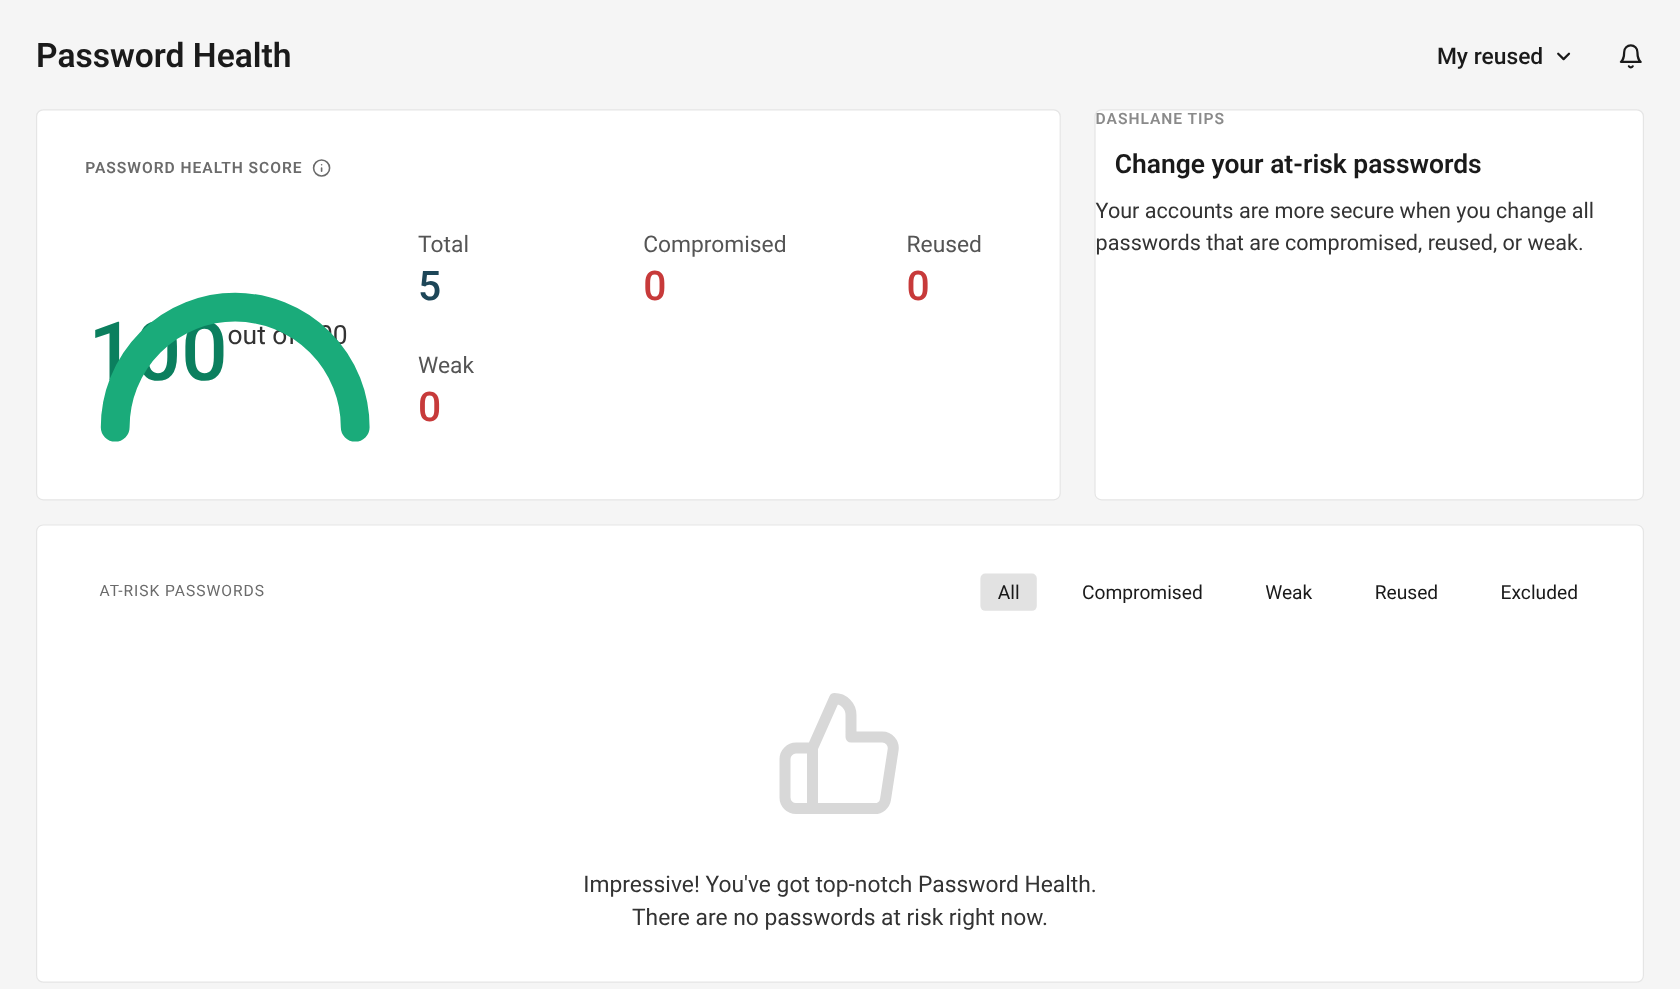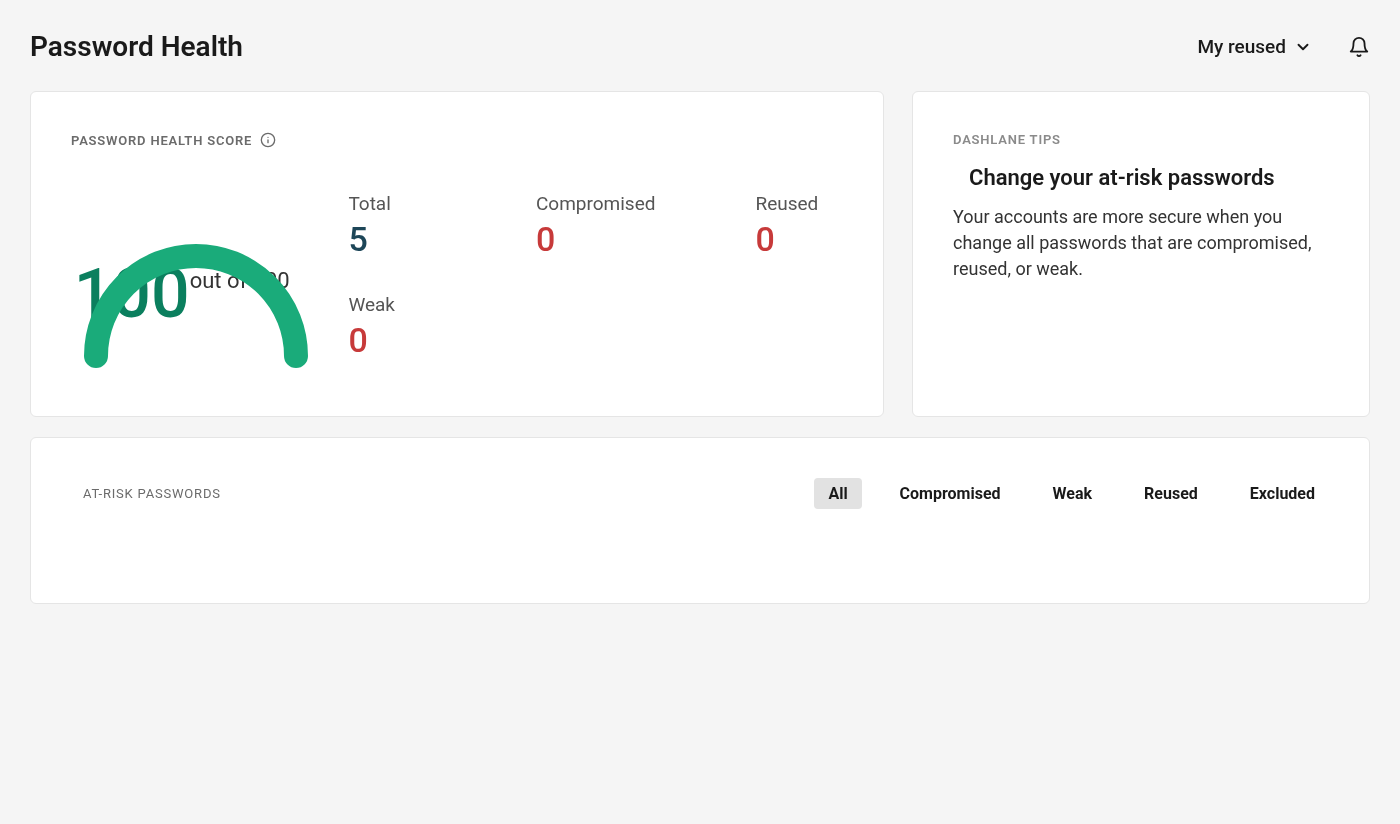--- a/index.html
+++ b/index.html
@@ -62,21 +62,20 @@
       border: 1px solid #e5e5e5;
       border-radius: 6px;
     }
     .score-card {
       flex: 1;
       padding: 40px;
       min-height: 320px;
     }
     .tips-card {
       width: 458px;
-      padding: 40px;
     }
     .card-label {
       font-size: 13px;
       font-weight: 600;
       letter-spacing: 0.8px;
       color: #6b6b6b;
       display: flex;
       align-items: center;
       gap: 8px;
       margin-bottom: 28px;
@@ -168,21 +167,20 @@
       font-size: 13px;
       font-weight: 400;
       letter-spacing: 0.8px;
       color: #6b6b6b;
       margin-left: 12px;
     }
     .tabs {
       display: flex;
       gap: 24px;
       align-items: center;
-      font-weight: bold;
     }
     .tab {
       font-size: 16px;
       color: #1a1a1a;
       padding: 6px 14px;
       border-radius: 4px;
       cursor: pointer;
     }
     .tab.active {
       background: #e2e2e2;
@@ -275,14 +273,23 @@
     <div class="at-risk-header">
       <div class="at-risk-label">AT-RISK PASSWORDS</div>
       <div class="tabs">
         <div class="tab active">All</div>
         <div class="tab">Compromised</div>
         <div class="tab">Weak</div>
         <div class="tab">Reused</div>
         <div class="tab">Excluded</div>
       </div>
     </div>
+    <div class="empty-state">
+      <svg class="thumb-icon" viewBox="0 0 24 24" fill="none" stroke="#d8d8d8" stroke-width="2" stroke-linecap="round" stroke-linejoin="round">
+        <path d="M14 9V5a3 3 0 0 0-3-3l-4 9v11h11.28a2 2 0 0 0 2-1.7l1.38-9a2 2 0 0 0-2-2.3zM7 22H4a2 2 0 0 1-2-2v-7a2 2 0 0 1 2-2h3"></path>
+      </svg>
+      <div class="empty-text">
+        <div>Impressive! You've got top-notch Password Health.</div>
+        <div>There are no passwords at risk right now.</div>
+      </div>
+    </div>
   </div>
 </div>
 
 </body></html>

